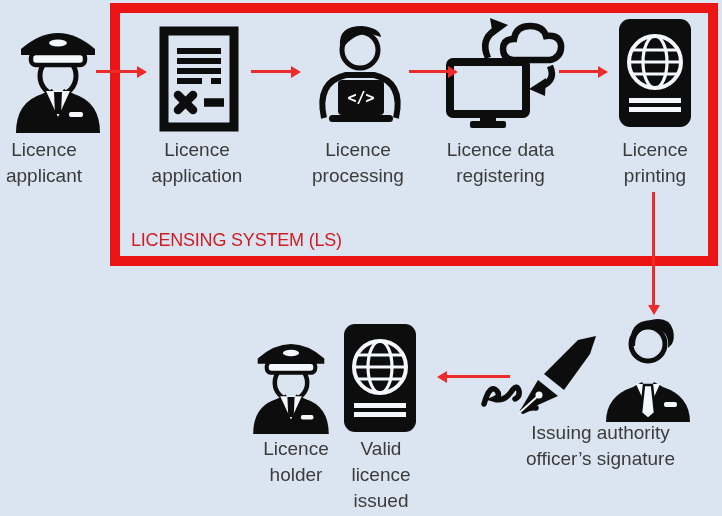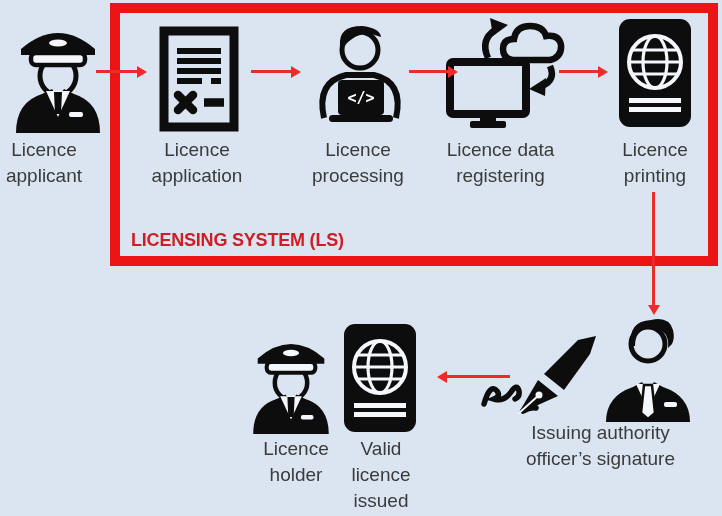--- a/index.html
+++ b/index.html
@@ -20,21 +20,21 @@
   .ls-box {
     position: absolute;
     left: 110px; top: 3px;
     width: 588px; height: 243px;
     border: 10px solid var(--box-red);
   }
   .ls-label {
     position: absolute;
     left: 131px; top: 230px;
     font-size: 18px;
-    font-weight: 700;
+    font-weight: 400;
     color: var(--sys-red);
     letter-spacing: -0.2px;
   }
   .node-label {
     position: absolute;
     text-align: center;
     font-size: 19px;
     line-height: 1.38;
     color: var(--text);
     white-space: pre-line;

